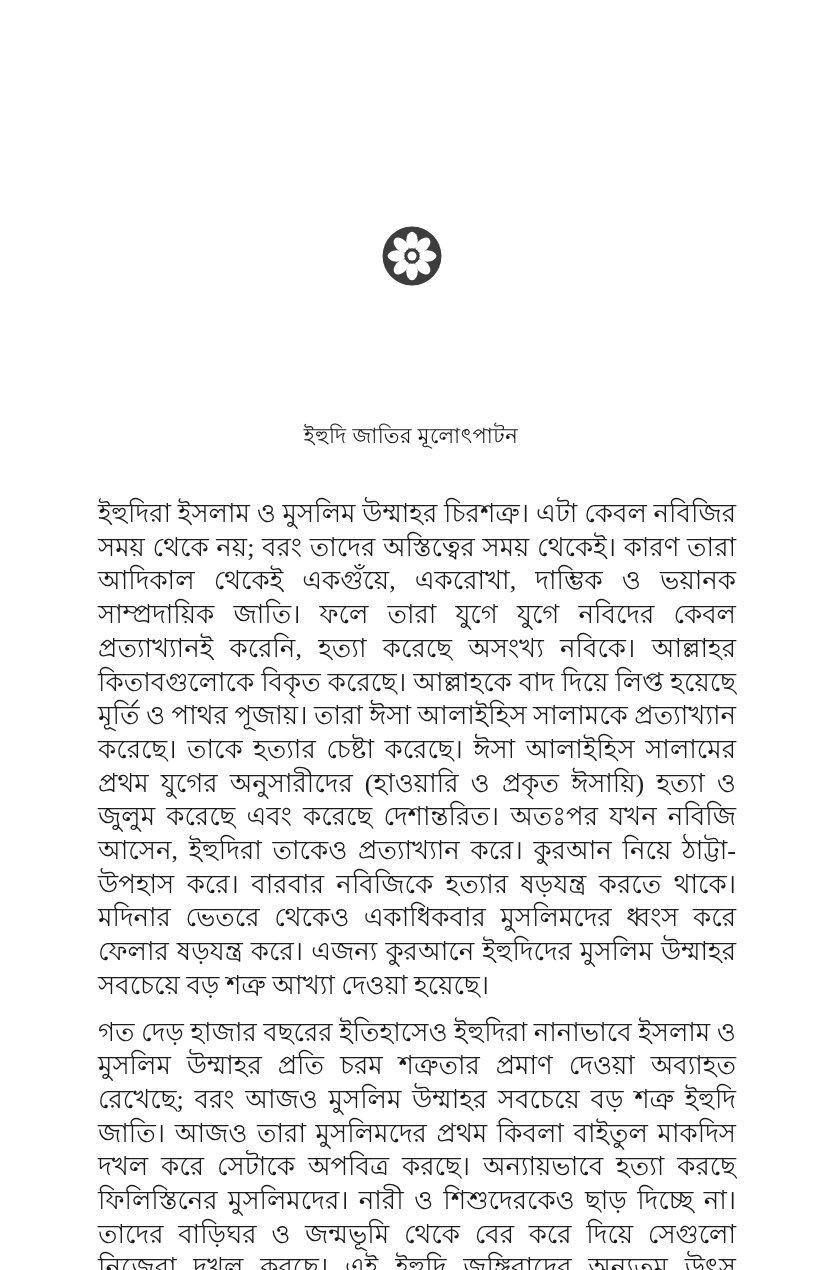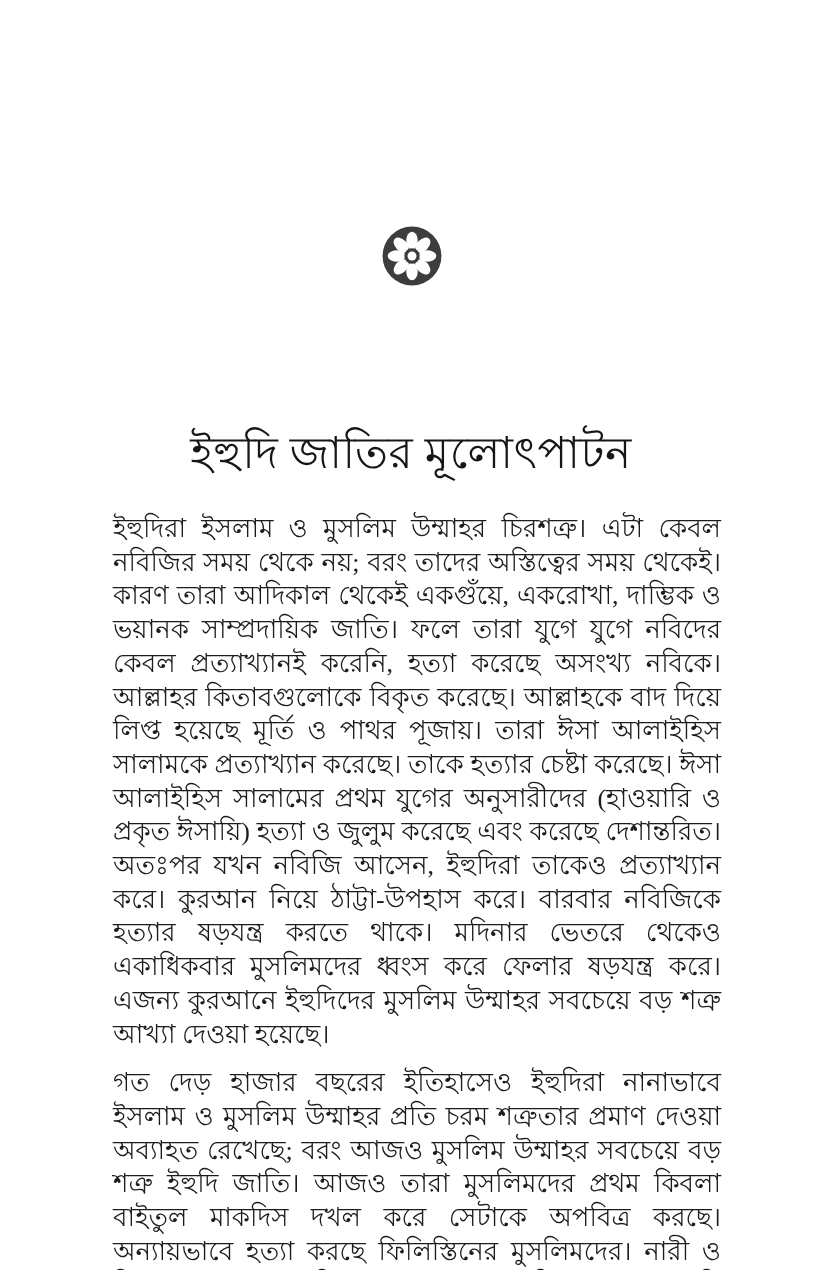--- a/index.html
+++ b/index.html
@@ -26,39 +26,39 @@
     left: 380px;
     width: 64px;
     height: 64px;
   }
   .chapter-title {
     position: absolute;
     top: 420px;
     left: 0;
     width: 822px;
     text-align: center;
-    font-size: 44px;
+    font-size: 21px;
     font-weight: normal;
     letter-spacing: 0.5px;
     color: #161616;
     margin: 0;
   }
   .content {
     position: absolute;
     top: 497px;
     left: 98px;
     width: 638px;
     font-size: 26px;
     line-height: 33.7px;
     text-align: justify;
     text-justify: inter-word;
     color: #1c1c1c;
   }
   .content p {
-    margin: 15px;
+    margin: 0;
   }
   .content p + p {
     margin-top: 13px;
   }
 </style>
 </head>
 <body>
 
 <div class="page">
 

